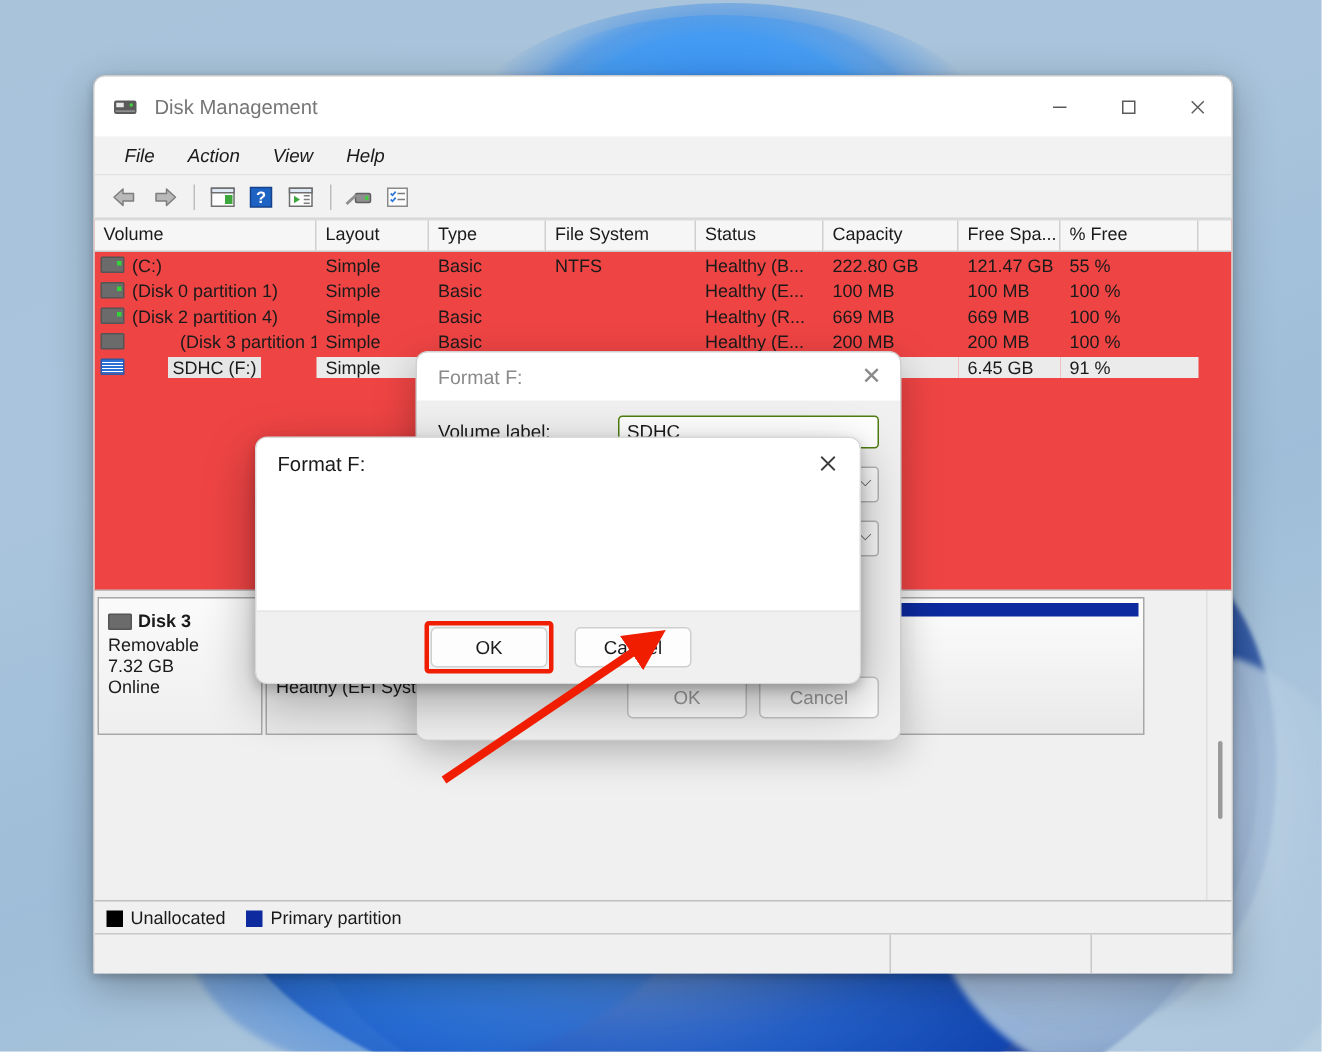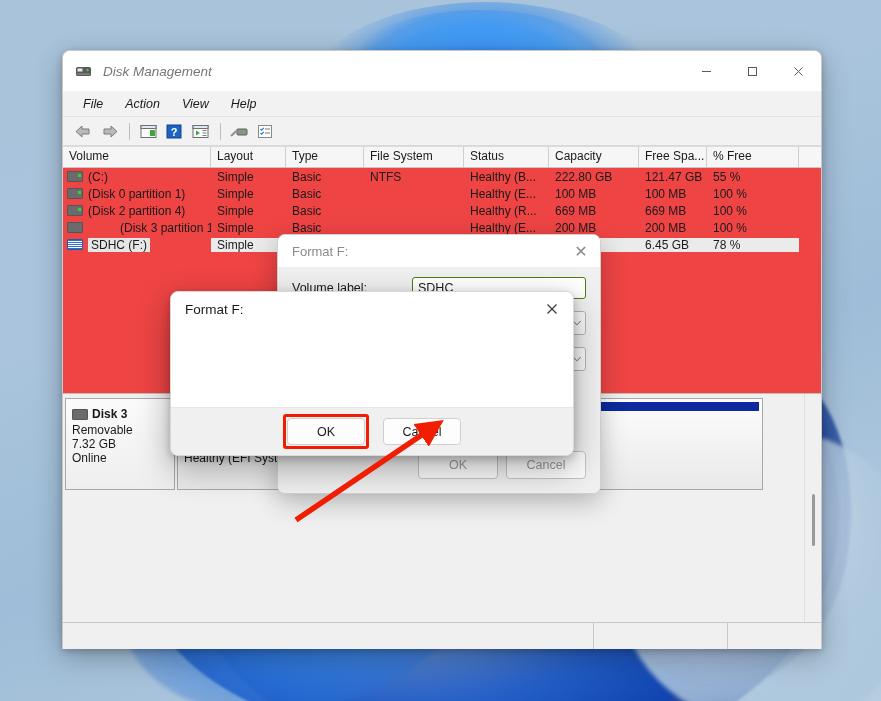--- a/index.html
+++ b/index.html
@@ -88,21 +88,20 @@
     position: relative;
   }
   .title-icon {
     margin-left: 12px; width: 18px; height: 16px;
     position: relative;
   }
   .title-text {
     margin-left: 10px;
     font-size: 13.5px;
     color: #767676;
-    font-style: italic;
   }
   .win-controls {
     position: absolute; right: 0; top: 0; height: 40px;
     display: flex;
   }
   .win-btn {
     width: 46px; height: 40px;
     display: flex; align-items: center; justify-content: center;
     color: #5a5a5a;
   }
@@ -194,20 +193,21 @@
   .vol-ico.removable {
     background: repeating-linear-gradient(
       0deg, #2b6fd4 0px, #2b6fd4 1px, #ffffff 1px, #ffffff 2px);
     border-color: #2b5aa8;
   }
   .row-selected .vc { background: #ebebeb; }
   .row-selected .vc.name { background: transparent; }
   .row-selected .sel-label {
     background: #e6e6e6;
     padding: 0 3px;
+    margin-left: 24px;
   }
 
   
   .disk-pane {
     position: relative;
     height: 235px;
     background: #f0f0f0;
     overflow: hidden;
   }
   .disk-block {
@@ -596,21 +596,21 @@
           <div class="vc name" style="width: 148px;">
             <span class="vol-ico removable"></span>
             <span class="sel-label">SDHC (F:)</span>
           </div>
           <div class="vc" style="width: 75px;">Simple</div>
           <div class="vc" style="width: 78px;">Basic</div>
           <div class="vc" style="width: 100px;">exFAT</div>
           <div class="vc" style="width: 85px;">Healthy (P...</div>
           <div class="vc" style="width: 90px;">7.12 GB</div>
           <div class="vc" style="width: 68px;">6.45 GB</div>
-          <div class="vc" style="width: 92px;">78 %</div>
+          <div class="vc" style="width: 92px;">91 %</div>
           <div class="vc" style="flex: 1 1 0%;"></div>
         </div>
       </div>
   </div>
 
   <div class="disk-pane">
     <div class="disk-block">
       <div class="disk-title">
         <span class="vol-ico"></span>
         <span>Disk 3</span>
@@ -623,20 +623,30 @@
     <div class="part-strip">
       <div class="part-bar-top"></div>
       <div class="part-label">Healthy (EFI System</div>
     </div>
 
     <div class="disk-scroll">
       <div class="disk-scroll-thumb"></div>
     </div>
   </div>
 
+  <div class="legend">
+    <div class="legend-item">
+      <span class="legend-sw" id="legend-sw-0" style="background: rgb(0, 0, 0);"></span>
+      <span class="legend-text">Unallocated</span>
+    </div>
+    <div class="legend-item">
+      <span class="legend-sw" id="legend-sw-1" style="background: rgb(13, 42, 158);"></span>
+      <span class="legend-text">Primary partition</span>
+    </div>
+  </div>
 
   <div class="statusbar">
     <div class="sb-cell" style="width:530px"></div>
     <div class="sb-cell" style="width:133px"></div>
     <div class="sb-cell" style="flex:1;border-right:none"></div>
   </div>
 </div>
 
 <div id="format-dialog">
   <div class="fd-title">

